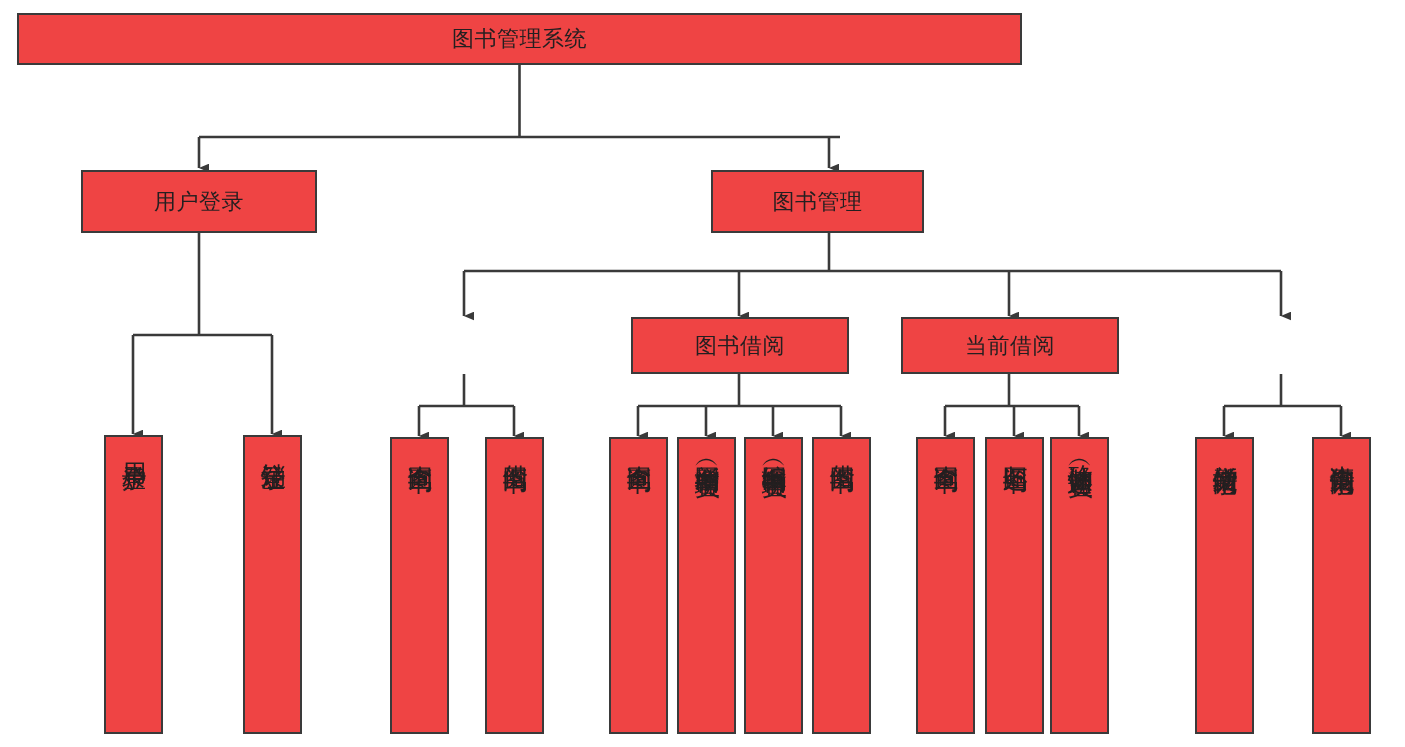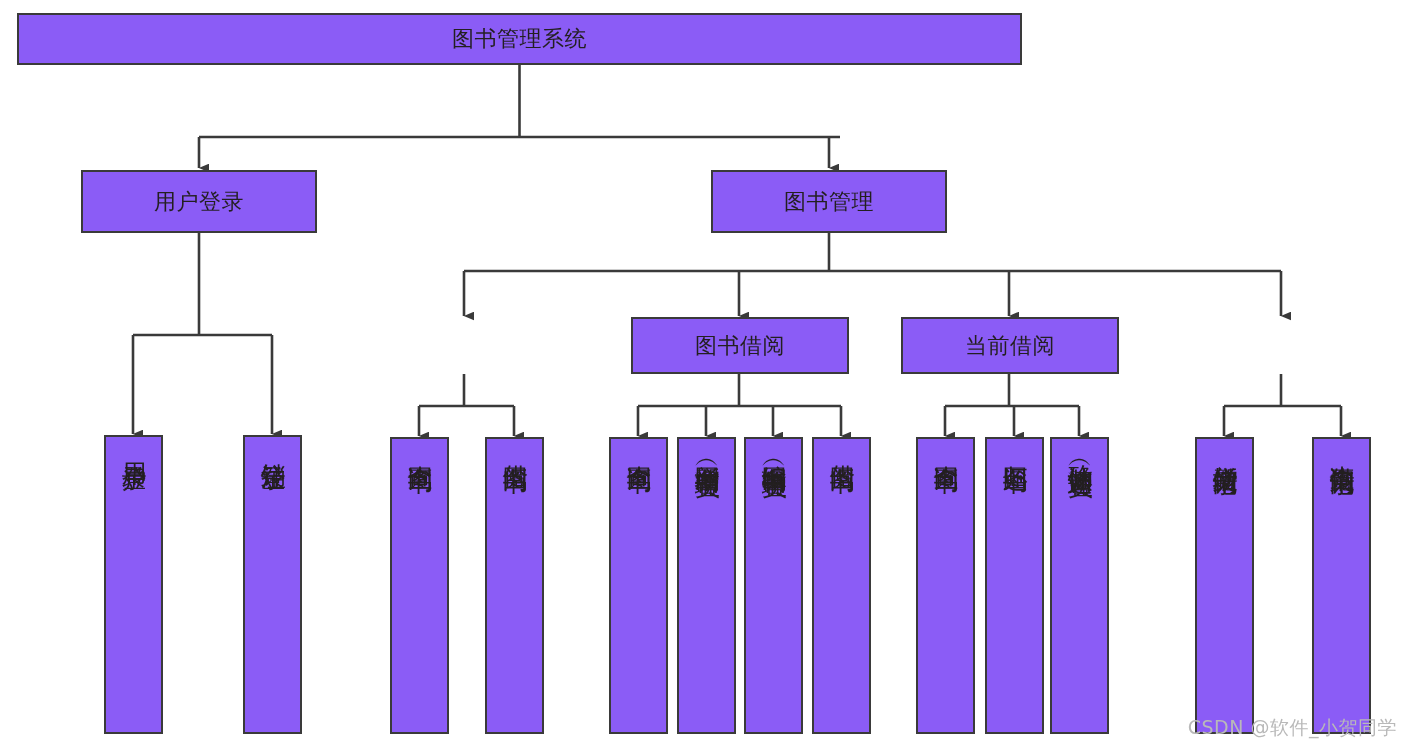--- a/index.html
+++ b/index.html
@@ -17,21 +17,21 @@
   #svg-layer{
     position:absolute;
     left:0;top:0;
     width:1405px;
     height:747px;
   }
   .node{
     position:absolute;
     box-sizing:border-box;
     border:2.5px solid #3a3a3a;
-    background:#8b5cf6;
+    background:#ef4444;
     display:flex;
     align-items:center;
     justify-content:center;
     z-index:3;
   }
   .node.horiz{
     font-size:22px;
     letter-spacing:0.5px;
     line-height:1;
     white-space:nowrap;
@@ -117,21 +117,21 @@
     </g>
   </svg>
 
   <div class="node horiz" style="left:17px;top:13px;width:1005px;height:52px;">
     <span>图书管理系统</span>
   </div>
 
   <div class="node horiz" style="left:81px;top:170px;width:236px;height:63px;">
     <span>用户登录</span>
   </div>
-  <div class="node horiz" style="left:711px;top:170px;width:236px;height:63px;">
+  <div class="node horiz" style="left:711px;top:170px;width:213px;height:63px;">
     <span>图书管理</span>
   </div>
 
   <div class="node horiz" style="left:901px;top:317px;width:218px;height:57px;">
     <span>当前借阅</span>
   </div>
   <div class="node horiz" style="left:631px;top:317px;width:218px;height:57px;">
     <span>图书借阅</span>
   </div>
 
@@ -172,15 +172,14 @@
     <span class="vtext">确认归还（管理员）</span>
   </div>
 
   <div class="node vert" style="left:1195px;top:437px;width:59px;height:297px;">
     <span class="vtext">新增借阅记录</span>
   </div>
   <div class="node vert" style="left:1312px;top:437px;width:59px;height:297px;">
     <span class="vtext">查询借阅记录</span>
   </div>
 
-  <div id="watermark">CSDN @软件_小贺同学</div>
 
 </div>
 
 </body></html>

